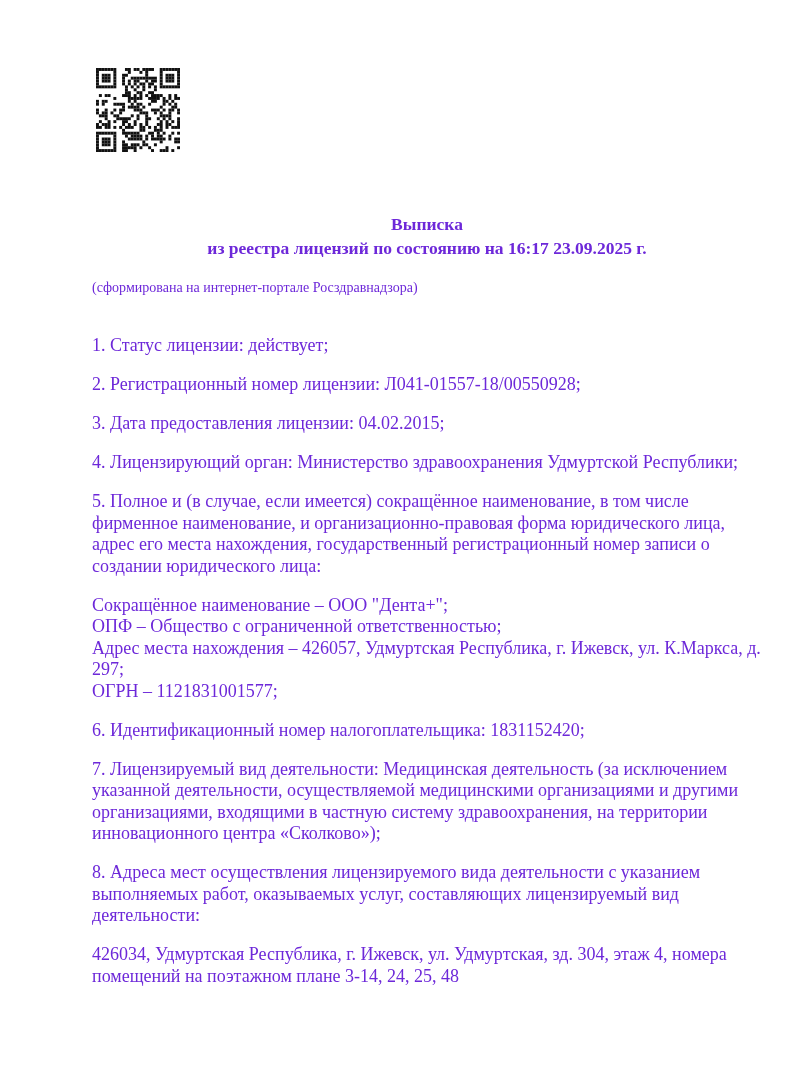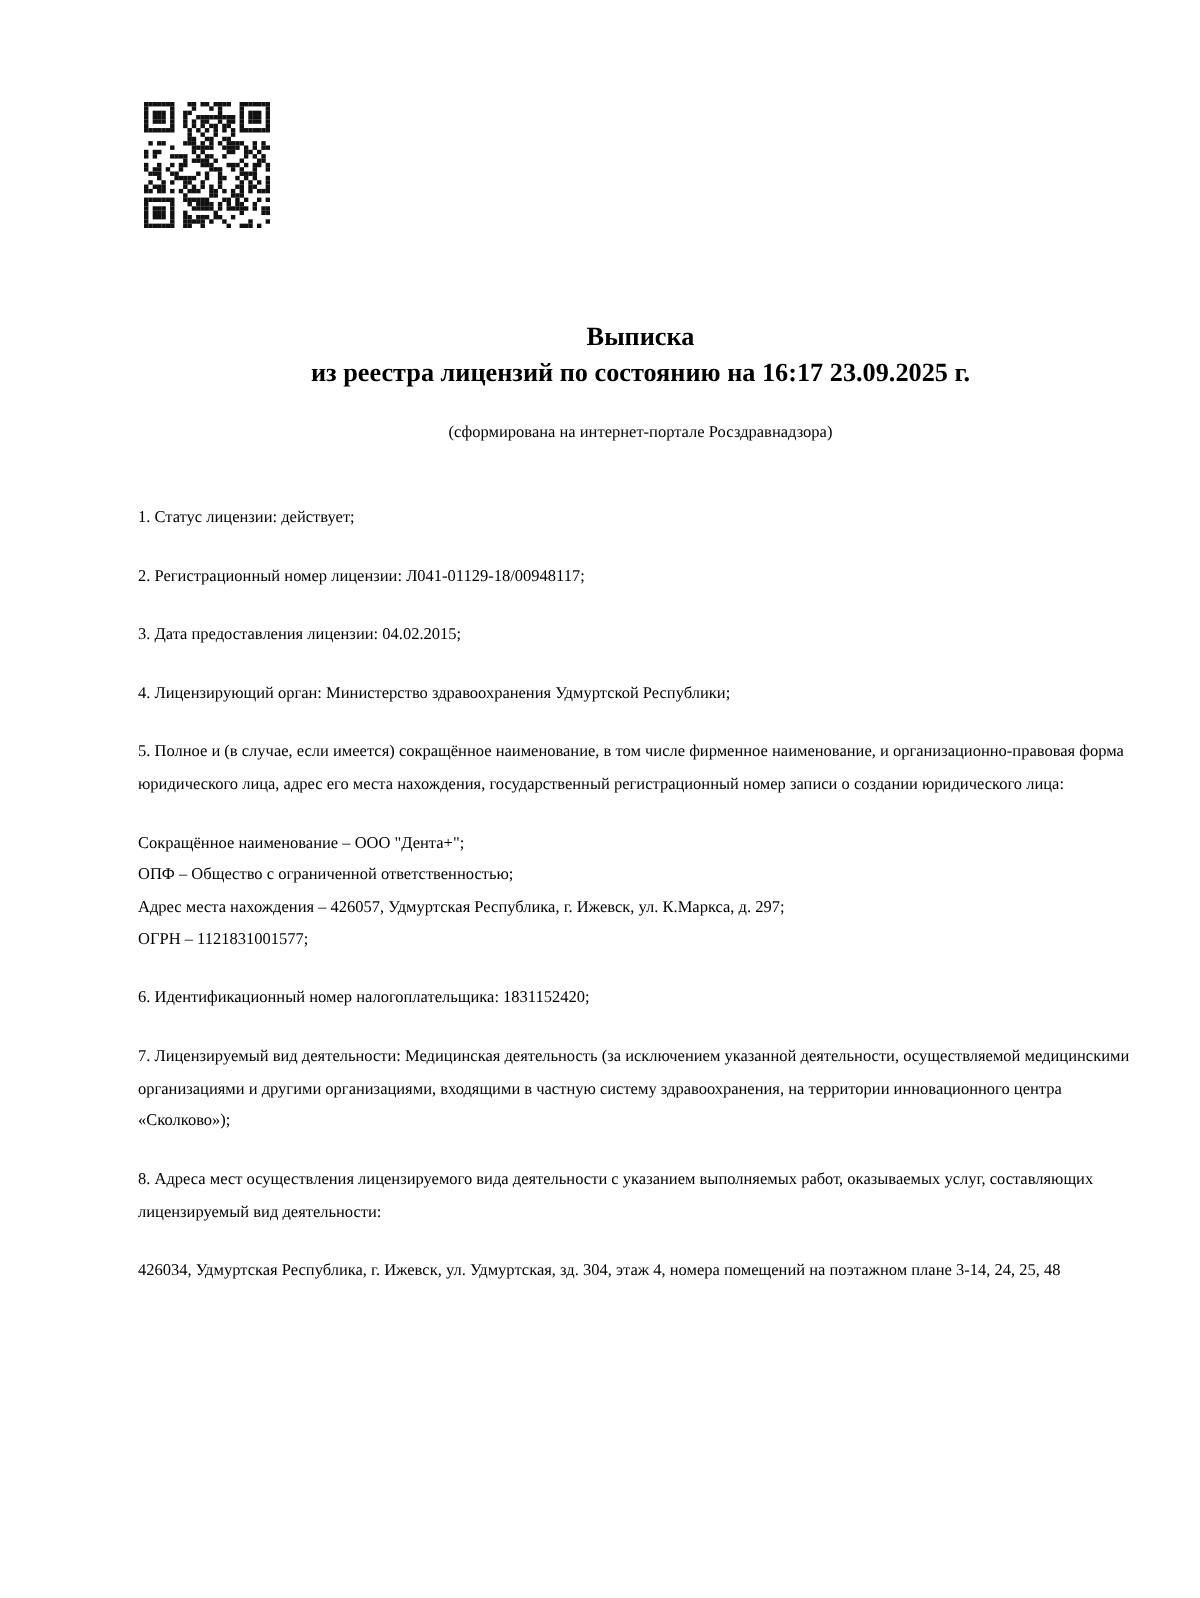--- a/index.html
+++ b/index.html
@@ -2,21 +2,21 @@
 <html lang="ru"><head>
 <meta charset="utf-8">
 <style>
   html, body { margin: 0; padding: 0; background: #ffffff; }
   .page {
     position: relative;
     width: 800px;
     height: 1065px;
     background: #ffffff;
     font-family: "Liberation Serif", "DejaVu Serif", serif;
-    color: #000000;
+    color: #6d28d9;
     overflow: hidden;
     border-radius: 28px;
   }
   .qr {
     position: absolute;
     left: 96px;
     top: 68px;
     width: 84px;
     height: 84px;
   }
@@ -27,28 +27,28 @@
     top: 212px;
     width: 670px;
   }
   .title {
     text-align: center;
     font-weight: bold;
     font-size: 17.5px;
     line-height: 24px;
   }
   .subtitle {
-    text-align: center;
-    font-size: 11px;
+    text-align: left;
+    font-size: 14px;
     line-height: 16px;
     margin-top: 20px;
   }
   .doc-body {
     margin-top: 39px;
-    font-size: 11px;
+    font-size: 18px;
     line-height: 21.5px;
   }
   .block { margin: 0 0 17.5px 0; }
   .block:last-child { margin-bottom: 4px; }
 </style>
 </head>
 <body>
 
 <div class="page">
 
@@ -442,21 +442,21 @@
 
     <div class="title">
       <div>Выписка</div>
       <div>из реестра лицензий по состоянию на 16:17 23.09.2025 г.</div>
     </div>
 
     <div class="subtitle">(сформирована на интернет-портале Росздравнадзора)</div>
 
     <div class="doc-body">
       <p class="block">1. Статус лицензии: действует;</p>
-      <p class="block">2. Регистрационный номер лицензии: Л041-01129-18/00948117;</p>
+      <p class="block">2. Регистрационный номер лицензии: Л041-01557-18/00550928;</p>
       <p class="block">3. Дата предоставления лицензии: 04.02.2015;</p>
       <p class="block">4. Лицензирующий орган: Министерство здравоохранения Удмуртской Республики;</p>
       <p class="block">5. Полное и (в случае, если имеется) сокращённое наименование, в том числе фирменное наименование, и организационно-правовая форма юридического лица, адрес его места нахождения, государственный регистрационный номер записи о создании юридического лица:</p>
 
       <div class="block">
         <div>Сокращённое наименование – ООО "Дента+";</div>
         <div>ОПФ – Общество с ограниченной ответственностью;</div>
         <div>Адрес места нахождения – 426057, Удмуртская Республика, г. Ижевск, ул. К.Маркса, д. 297;</div>
         <div>ОГРН – 1121831001577;</div>
       </div>

